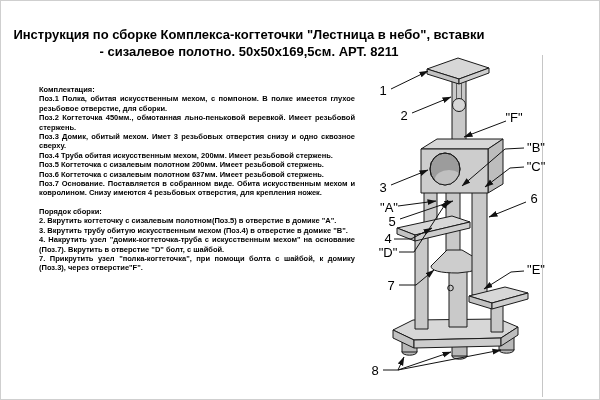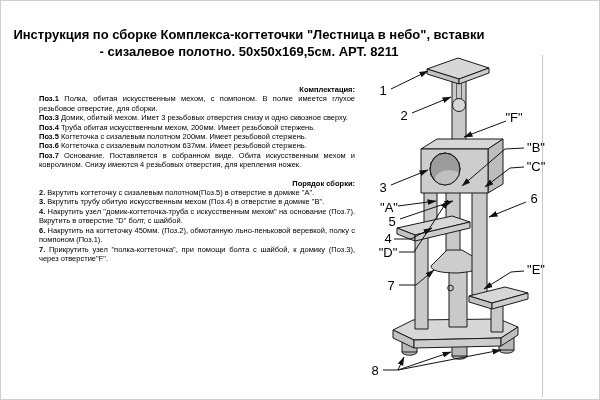--- a/index.html
+++ b/index.html
@@ -10,22 +10,22 @@
   }
   .page-frame{position:absolute;inset:0;border:1px solid #cfcfcf;pointer-events:none;}
   .doc-title{
     position:absolute;top:27px;left:0;width:498px;text-align:center;
     font-weight:bold;font-size:13px;line-height:16.5px;
   }
   .text-col{
     position:absolute;left:39px;top:85px;width:316px;
     font-size:7.5px;line-height:9.4px;
   }
-  .text-col p{margin:0;text-align:justify;text-justify:inter-word;}
-  .text-col p.hdr{font-weight:bold;text-align:right;}
+  .text-col p{margin:0;text-align:justify;text-justify:inter-word;font-weight:bold;}
+  .text-col p.hdr{font-weight:bold;text-align:left;}
   .sec-gap{margin-top:9px !important;}
   svg.diagram{position:absolute;left:0;top:0;}
   .s{stroke:#1a1a1a;stroke-width:1;stroke-linejoin:round;}
   .fTop{fill:#d7d7d7}      
   .fFront{fill:#cdcdcd}    
   .fLeft{fill:#c2c2c2}     
   .fRight{fill:#bdbdbd}    
   .fPost{fill:#c9c9c9}     
   .fFoot{fill:#b9b9b9}
   .hole{fill:#9c9c9c}
@@ -41,31 +41,31 @@
 <div class="page-frame"></div>
 
 <div class="doc-title">
   <div>Инструкция по сборке Комплекса-когтеточки "Лестница в небо", вставки</div>
   <div>- сизалевое полотно. 50х50х169,5см. АРТ. 8211</div>
 </div>
 
 <div class="text-col">
   <p class="hdr">Комплектация:</p>
   <p><b>Поз.1</b> <span>Полка, обитая искусственным мехом, с помпоном. В полке имеется глухое резьбовое отверстие, для сборки.</span></p>
+  <p><b>Поз.2</b> <span>Когтеточка 450мм., обмотанная льно-пеньковой веревкой. Имеет резьбовой стержень.</span></p>
   <p><b>Поз.3</b> <span>Домик, обитый мехом. Имет 3 резьбовых отверстия снизу и одно сквозное сверху.</span></p>
   <p><b>Поз.4</b> <span>Труба обитая искусственным мехом, 200мм. Имеет резьбовой стержень.</span></p>
   <p><b>Поз.5</b> <span>Когтеточка с сизалевым полотном 200мм. Имеет резьбовой стержень.</span></p>
   <p><b>Поз.6</b> <span>Когтеточка с сизалевым полотном 637мм. Имеет резьбовой стержень.</span></p>
   <p><b>Поз.7</b> <span>Основание. Поставляется в собранном виде. Обита искусственным мехом и ковролином. Снизу имеются 4 резьбовых отверстия, для крепления ножек.</span></p>
 
   <p class="hdr sec-gap">Порядок сборки:</p>
   <p><b>2.</b> <span>Вкрутить когтеточку с сизалевым полотном(Поз.5) в отверстие в домике "А".</span></p>
   <p><b>3.</b> <span>Вкрутить трубу обитую искусственным мехом (Поз.4) в отверстие в домике "В".</span></p>
   <p><b>4.</b> <span>Накрутить узел "домик-когтеточка-труба с искусственным мехом" на основание (Поз.7). Вкрутить в отверстие "D" болт, с шайбой.</span></p>
-  <p><b>6.</b> <span>Накрутить на когтеточку 450мм. (Поз.2), обмотанную льно-пеньковой веревкой, полку с помпоном (Поз.1).</span></p>
   <p><b>7.</b> <span>Прикрутить узел "полка-когтеточка", при помощи болта с шайбой, к домику (Поз.3), через отверстие"F".</span></p>
 
 </div>
 
 <svg class="diagram" width="600" height="400" viewBox="0 0 600 400">
   <defs>
     <marker id="arr" markerUnits="userSpaceOnUse" markerWidth="9" markerHeight="7" refX="8.5" refY="3.5" orient="auto">
       <polygon points="0,0.6 9,3.5 0,6.4" fill="#111"></polygon>
     </marker>
     <clipPath id="holeClip">

